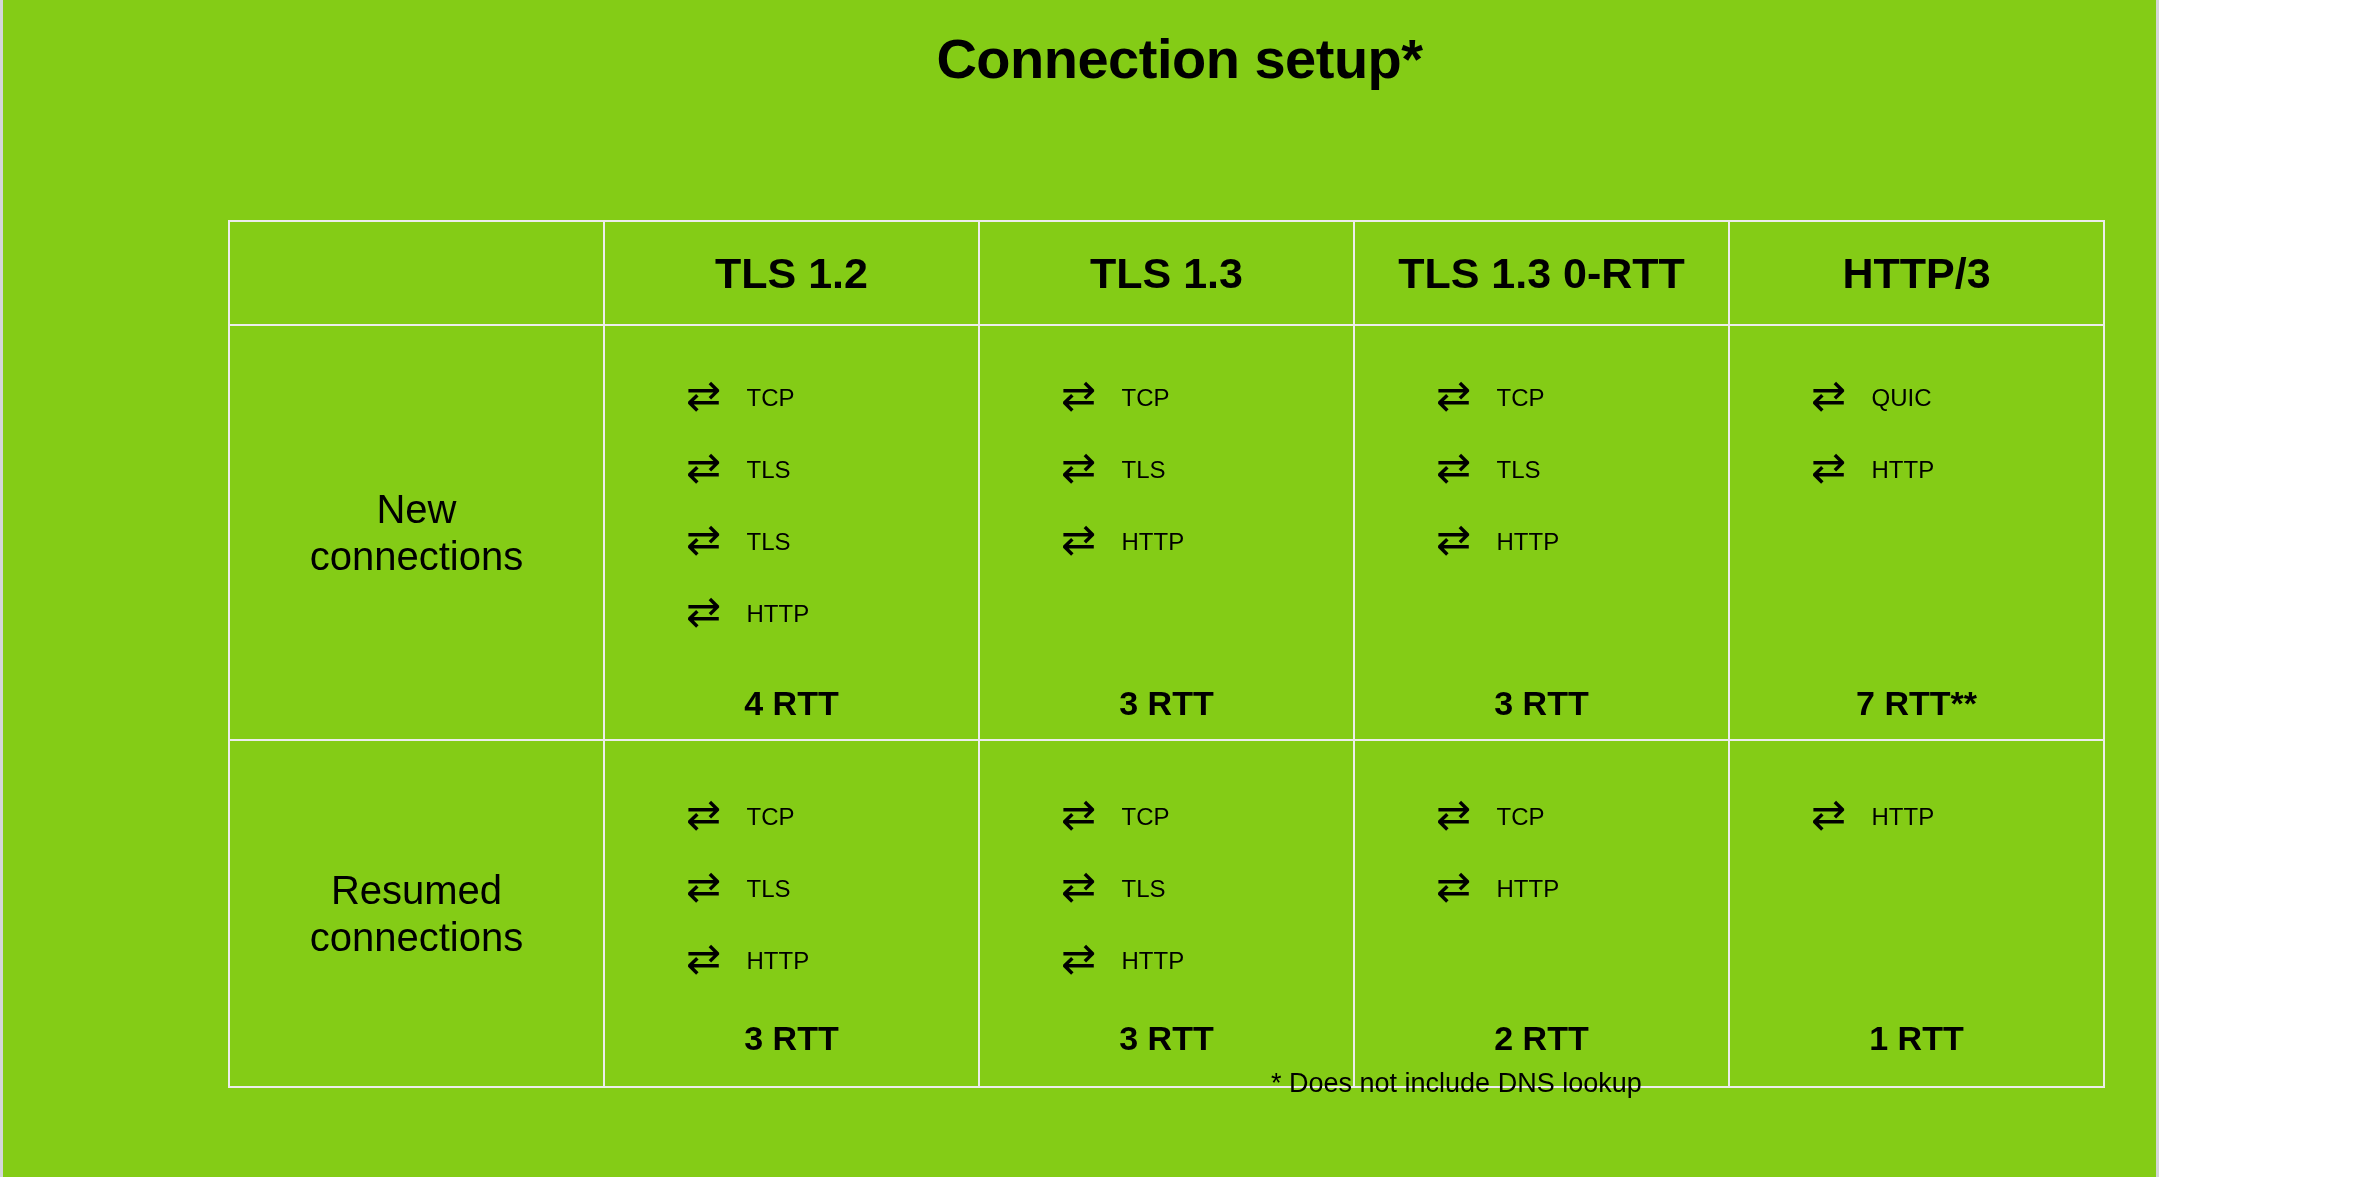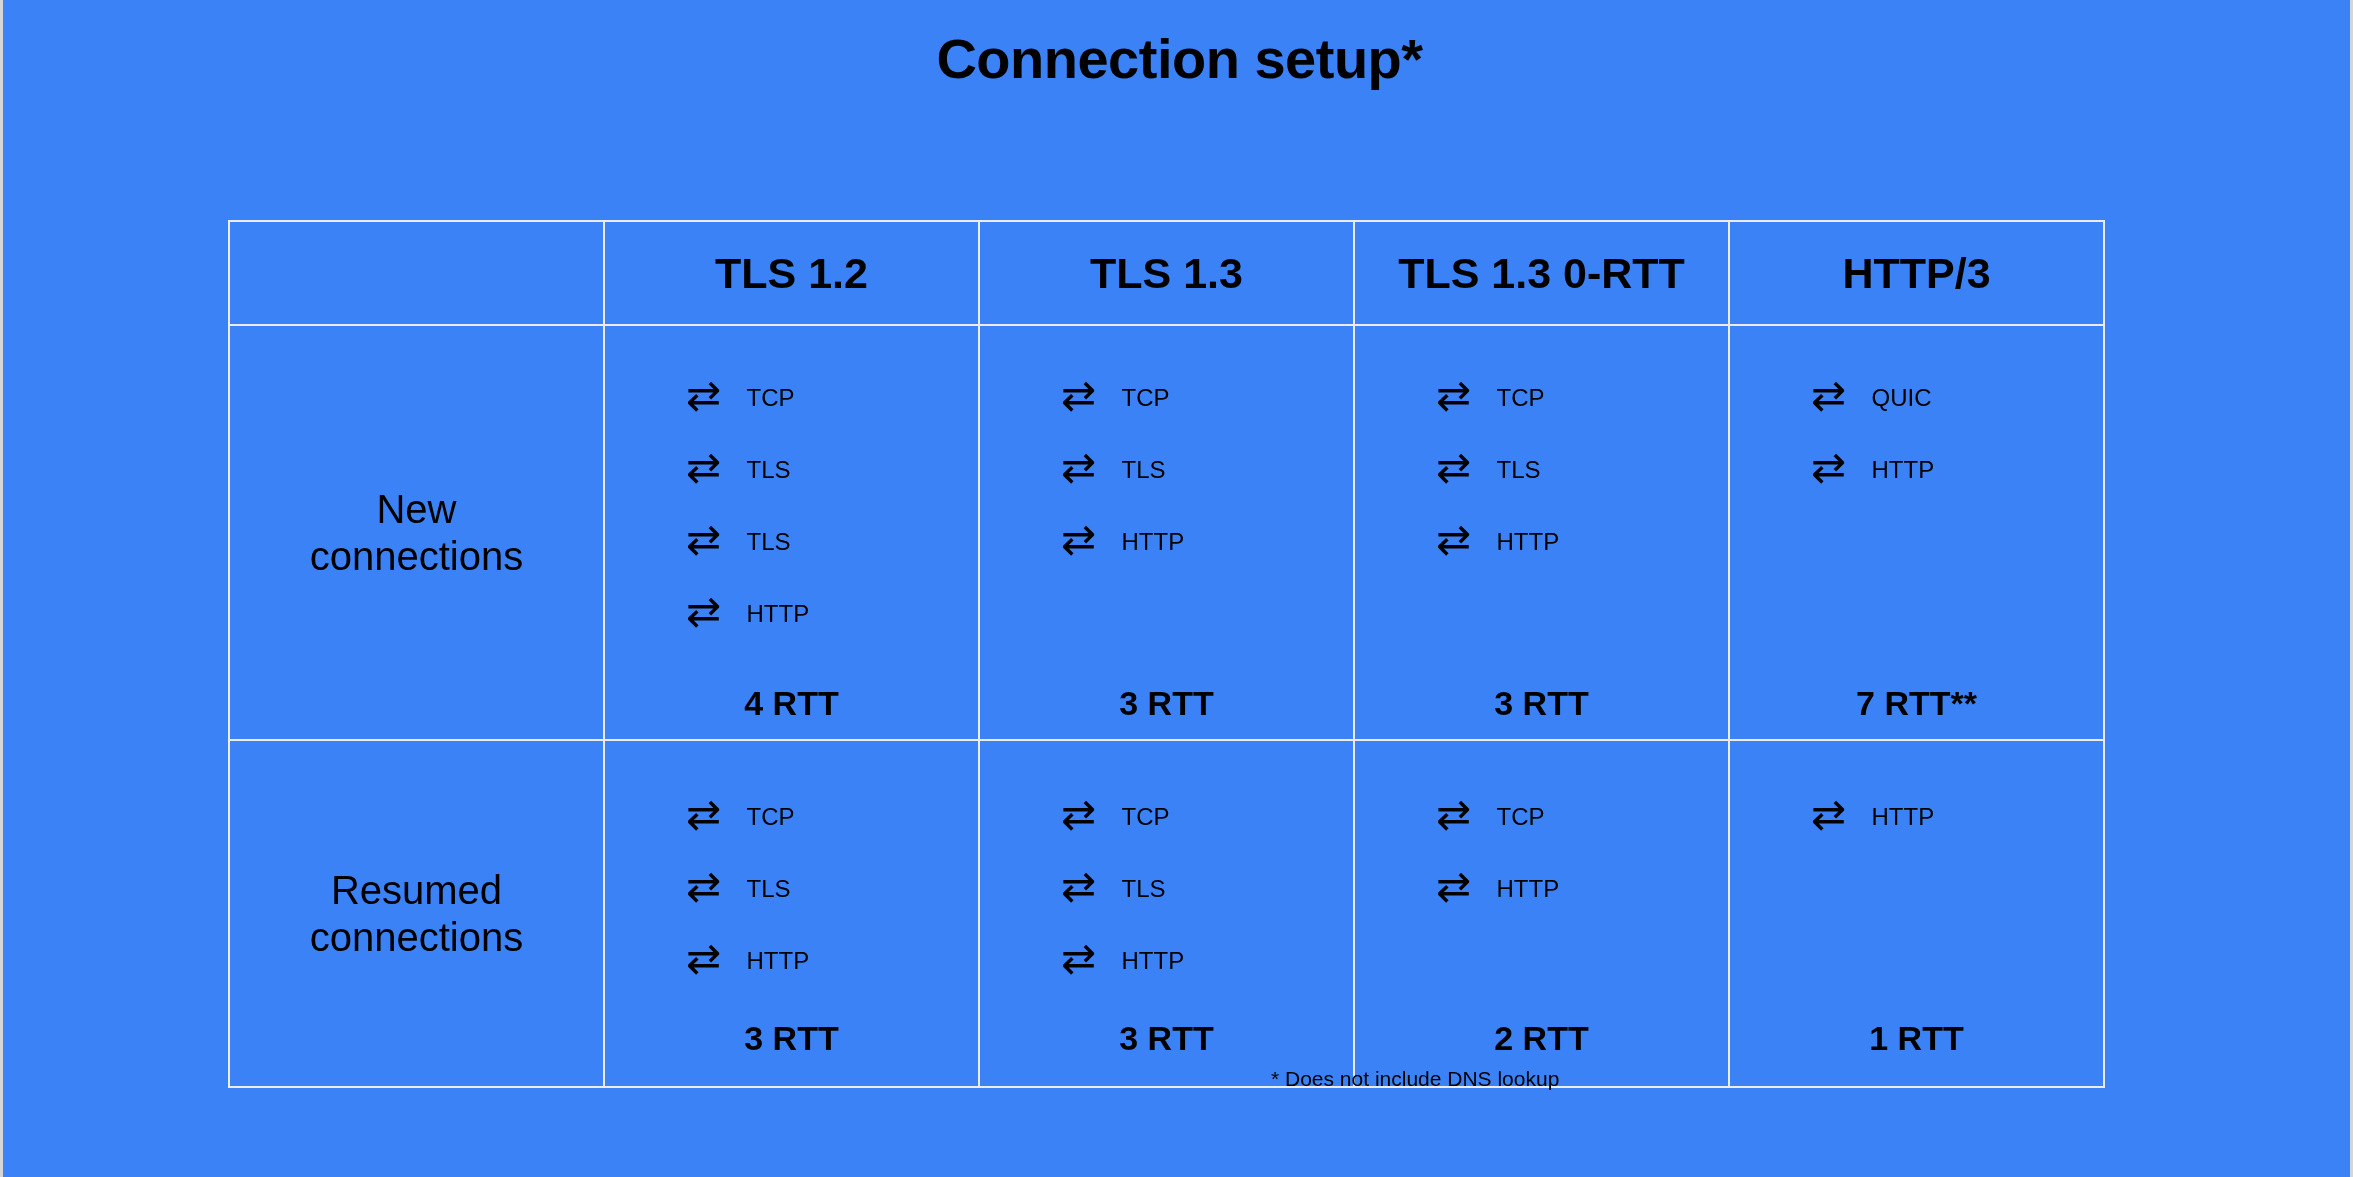--- a/index.html
+++ b/index.html
@@ -12,23 +12,23 @@
     height: 1177px;
     font-family: "Liberation Sans", sans-serif;
     color: #000000;
     overflow: hidden;
     position: relative;
   }
   .slide {
     position: absolute;
     left: 0;
     top: 0;
-    width: 2353px;
+    width: 2159px;
     height: 1177px;
-    background: #3b82f6;
+    background: #84cc16;
     border-left: 3px solid #d4d6d8;
     border-right: 3px solid #d4d6d8;
     box-sizing: border-box;
   }
 
   .slide-title {
     position: absolute;
     left: 0;
     top: 26px;
     width: 2353px;
@@ -124,21 +124,21 @@
     text-align: center;
     width: 100%;
   }
   .res-stack .rtt { padding-bottom: 28px; }
 
   
   .footnotes {
     position: absolute;
     left: 1268px;
     top: 1065px;
-    font-size: 21px;
+    font-size: 27px;
     line-height: 1.38;
     color: #000000;
     text-align: left;
   }
   .footnotes div { white-space: nowrap; }
 </style>
 </head>
 <body>
 
 <div class="slide">

